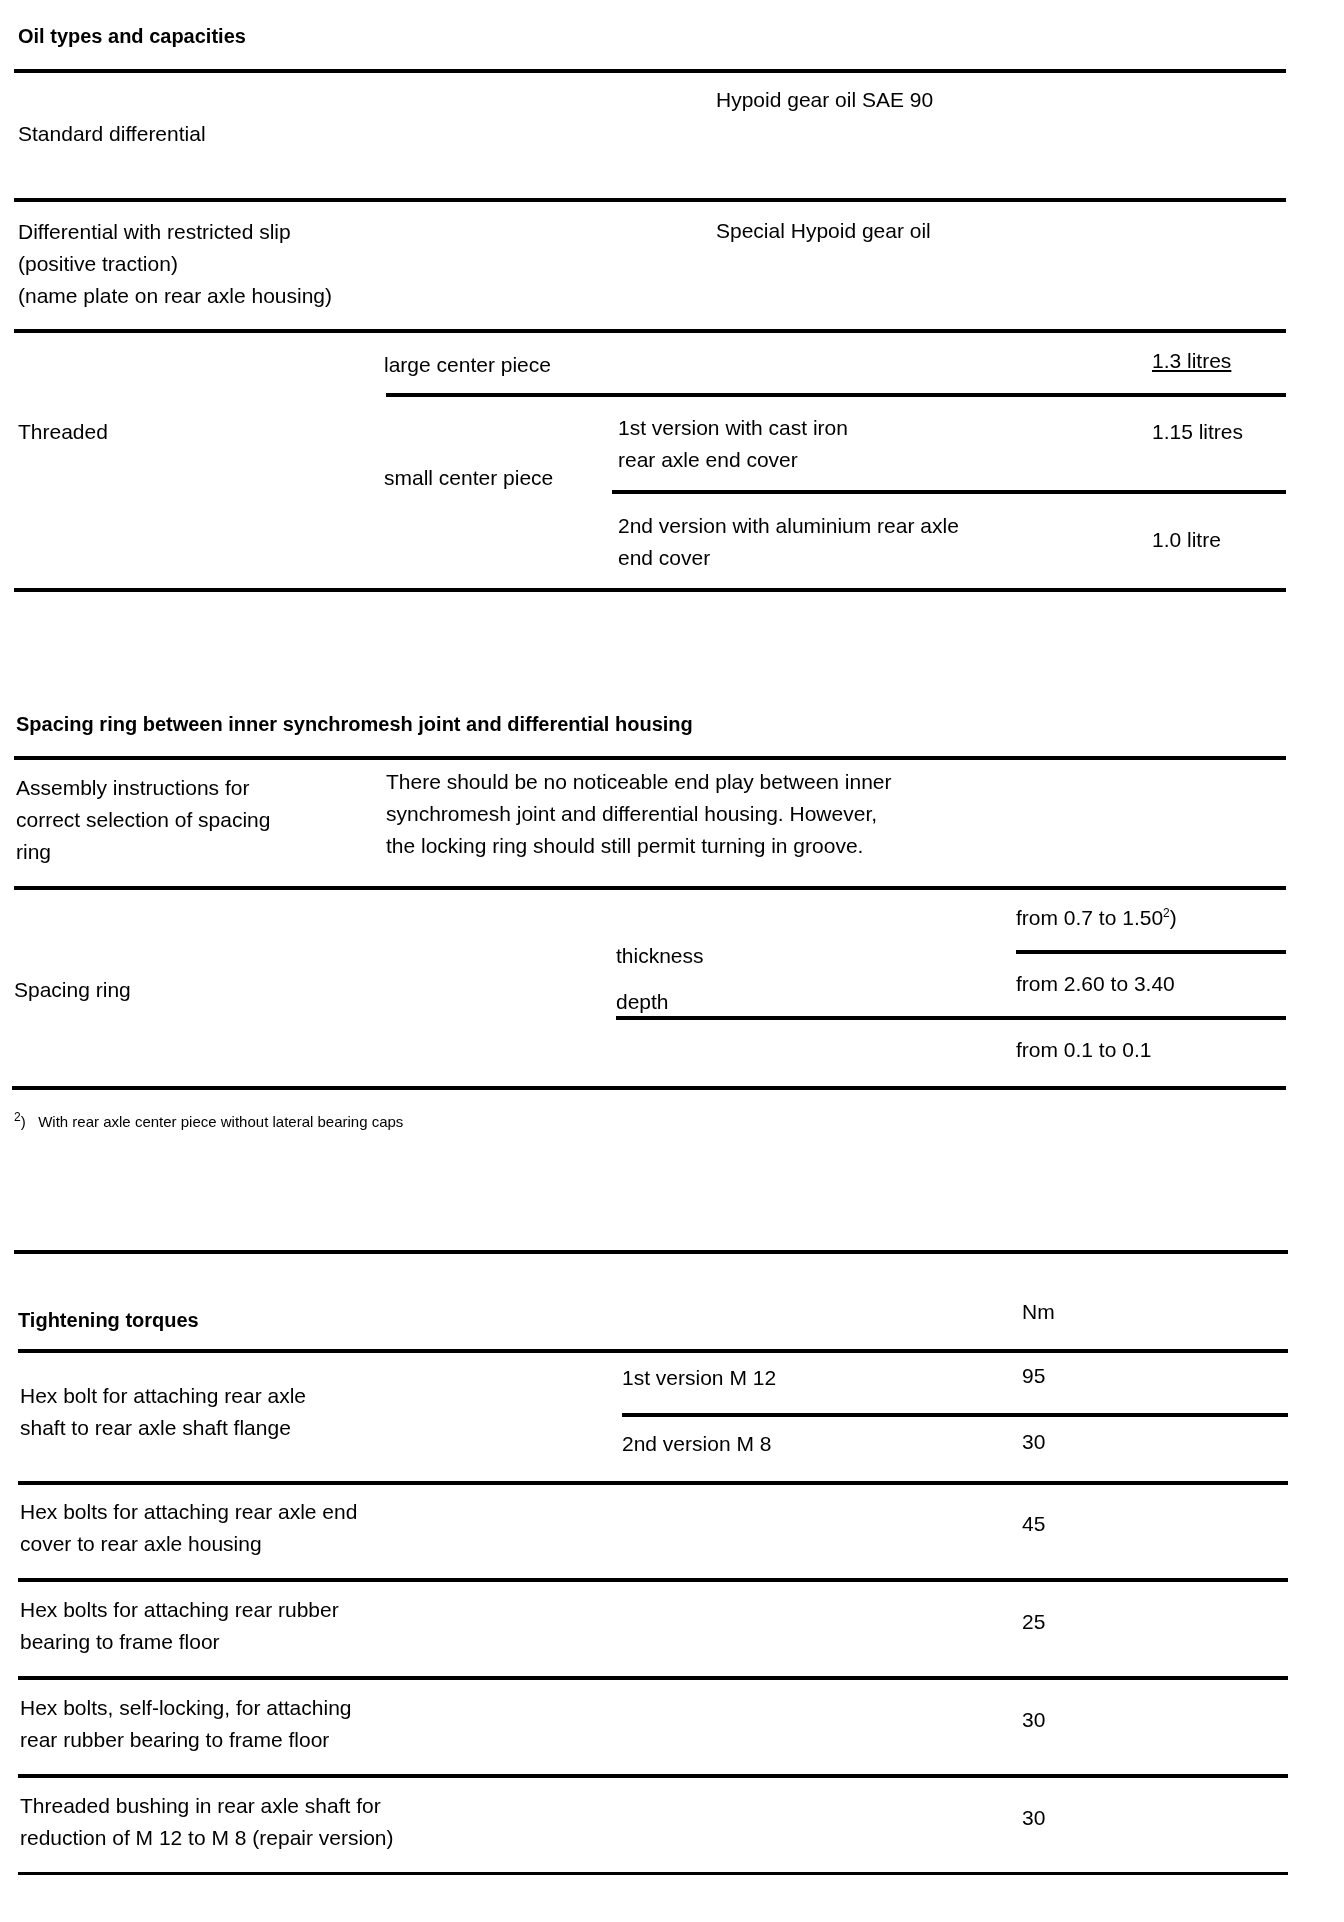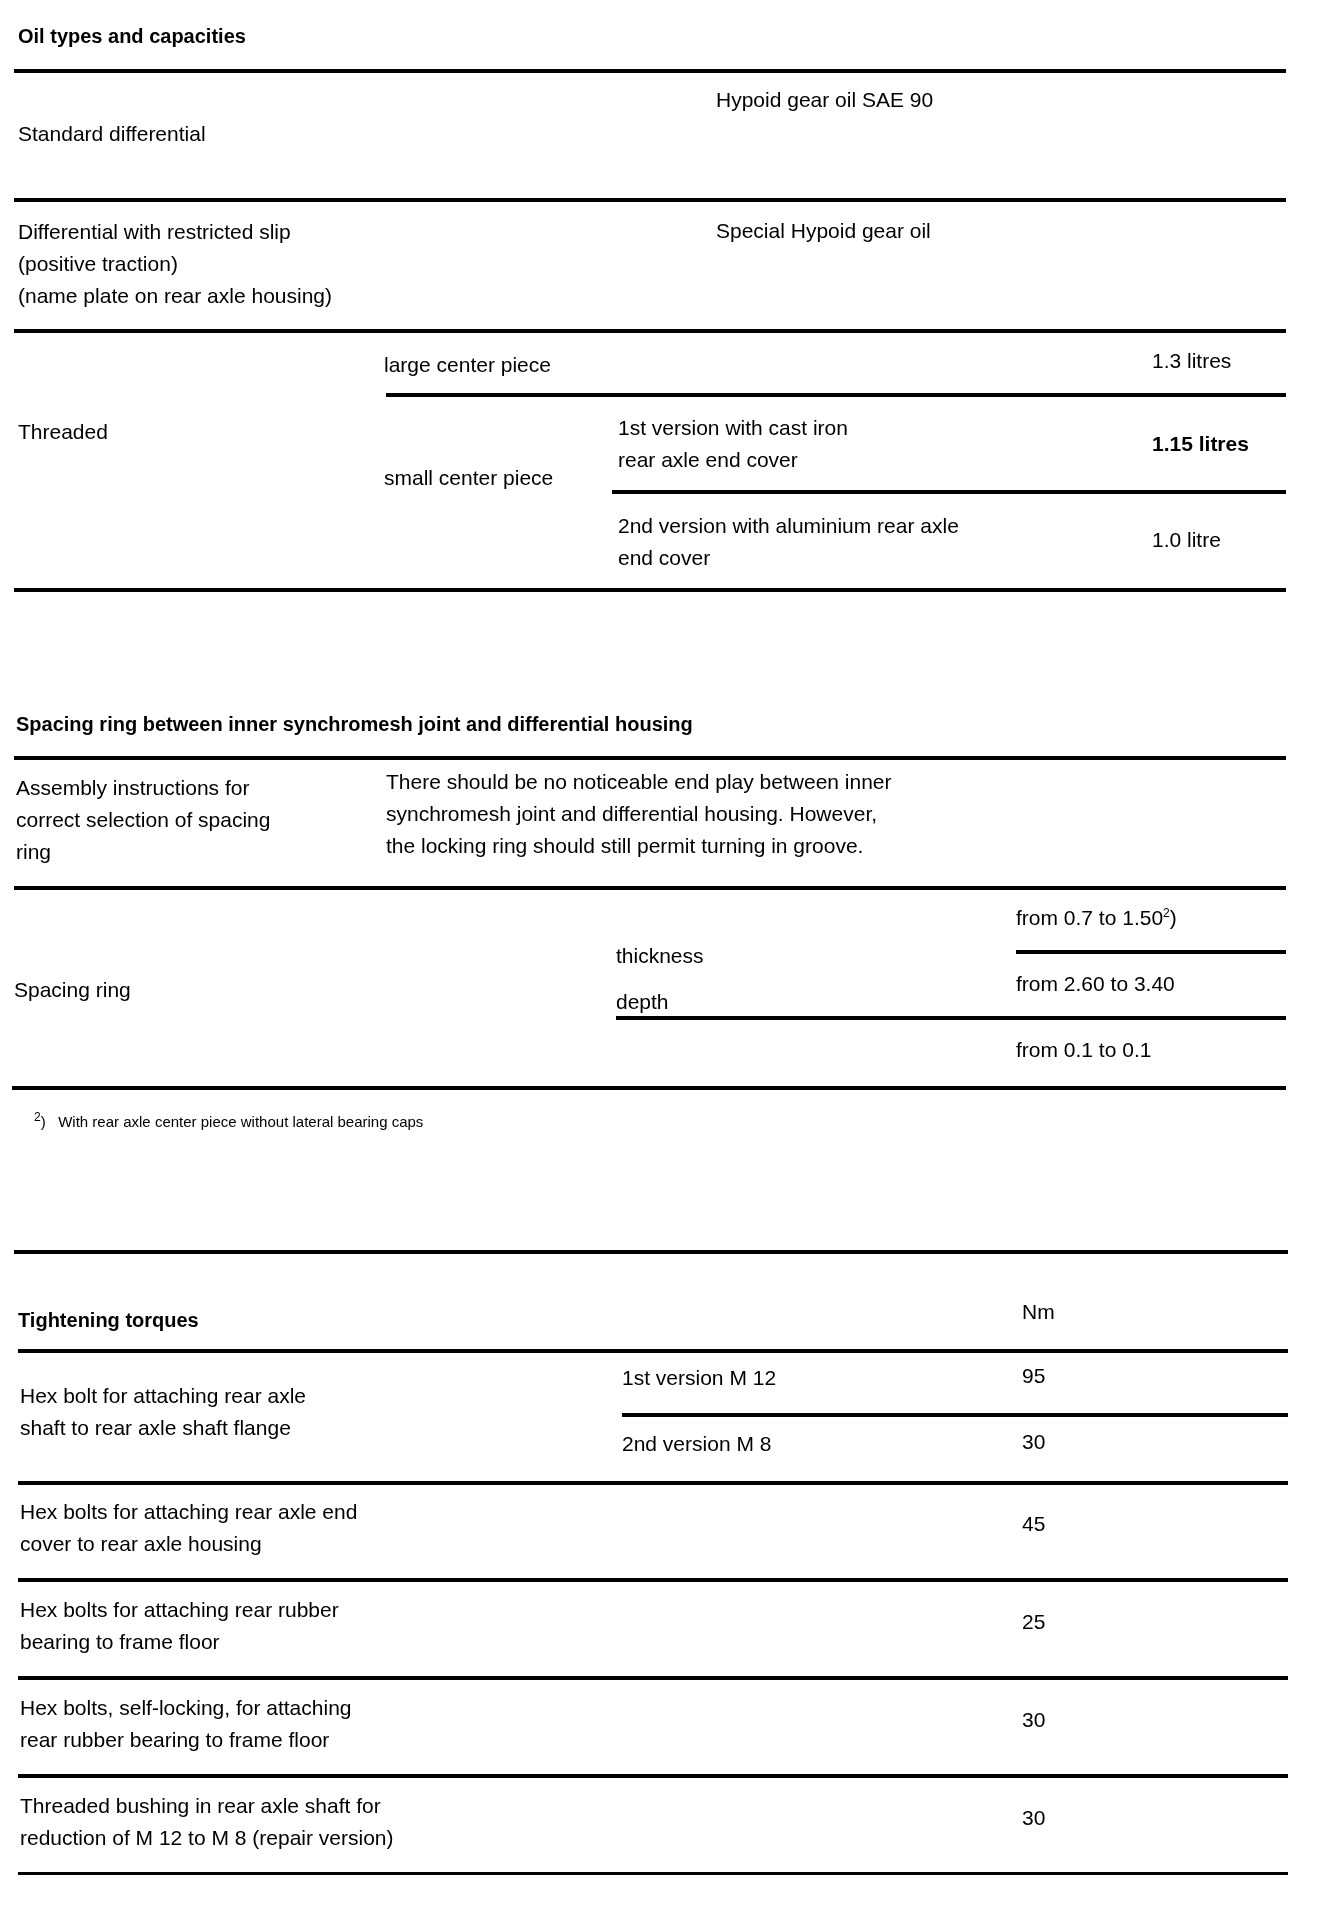--- a/index.html
+++ b/index.html
@@ -5,48 +5,48 @@
   html, body { margin: 0; padding: 0; background: #ffffff; }
   body {
     width: 1344px; height: 1922px; position: relative; overflow: hidden;
     font-family: "Liberation Sans", sans-serif; color: #000; font-size: 21px;
   }
   .abs { position: absolute; white-space: nowrap; line-height: 32px; }
   .bold { font-weight: bold; font-size: 20px; }
   .rule { position: absolute; height: 4px; background: #000; }
   .rule.thin { height: 3px; }
   .ml { white-space: pre-line; line-height: 32px; }
-  .foot { font-size: 15px; margin-left: 20px; }
+  .foot { font-size: 15px; }
   sup { font-size: 12px; line-height: 0; }
 </style>
 </head>
 <body>
 
 <div class="abs bold" style="left:18px;top:20px;">Oil types and capacities</div>
 <div class="rule" style="left:14px;top:69px;width:1272px;"></div>
 
 <div class="abs" style="left:18px;top:118px;">Standard differential</div>
 <div class="abs" style="left:716px;top:84px;">Hypoid gear oil SAE 90</div>
 <div class="rule" style="left:14px;top:198px;width:1272px;"></div>
 
 <div class="abs ml" style="left:18px;top:216px;">Differential with restricted slip
 (positive traction)
 (name plate on rear axle housing)</div>
 <div class="abs" style="left:716px;top:215px;">Special Hypoid gear oil</div>
 <div class="rule" style="left:14px;top:329px;width:1272px;"></div>
 
 <div class="abs" style="left:18px;top:416px;">Threaded</div>
 <div class="abs" style="left:384px;top:349px;">large center piece</div>
-<div class="abs" style="left:1152px;top:345px;">1.3 litres</div>
+<div class="abs" style="left:1152px;top:345px;text-decoration:underline;">1.3 litres</div>
 <div class="rule" style="left:386px;top:393px;width:900px;"></div>
 
 <div class="abs" style="left:384px;top:462px;">small center piece</div>
 <div class="abs ml" style="left:618px;top:412px;">1st version with cast iron
 rear axle end cover</div>
-<div class="abs" style="left:1152px;top:428px;font-weight:bold;">1.15 litres</div>
+<div class="abs" style="left:1152px;top:416px;">1.15 litres</div>
 <div class="rule" style="left:612px;top:490px;width:674px;"></div>
 
 <div class="abs ml" style="left:618px;top:510px;">2nd version with aluminium  rear axle
 end cover</div>
 <div class="abs" style="left:1152px;top:524px;">1.0 litre</div>
 <div class="rule" style="left:14px;top:588px;width:1272px;"></div>
 
 <div class="abs bold" style="left:16px;top:708px;">Spacing ring between inner synchromesh joint and differential housing</div>
 <div class="rule" style="left:14px;top:756px;width:1272px;"></div>
 

